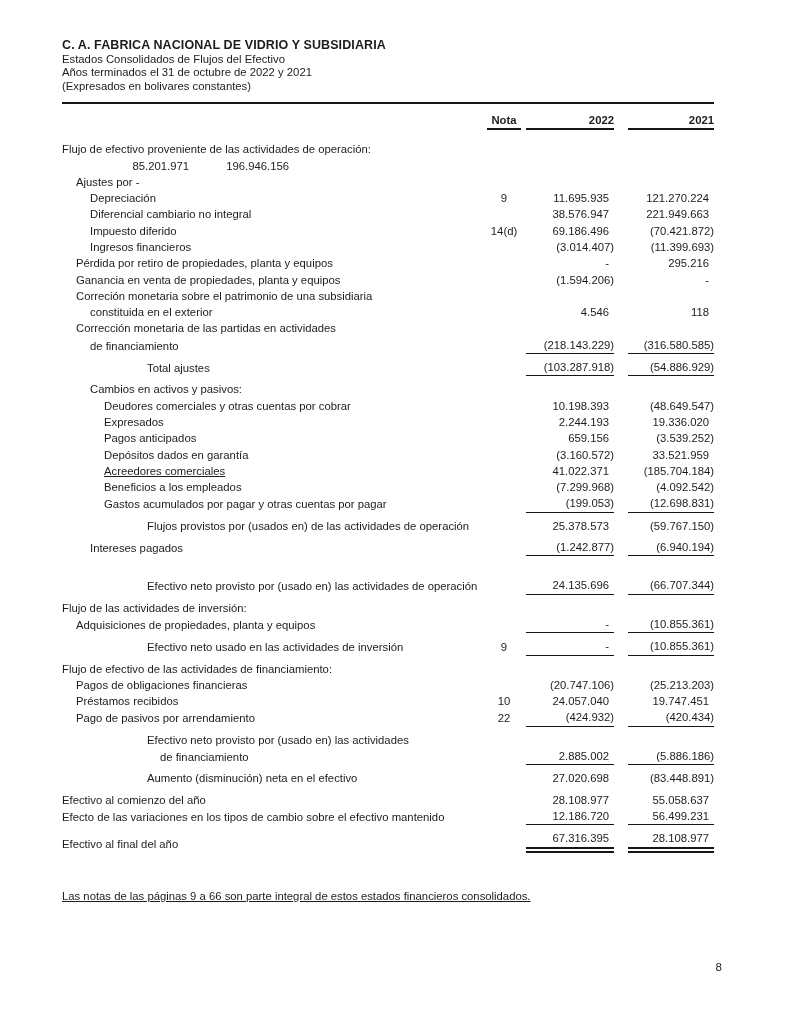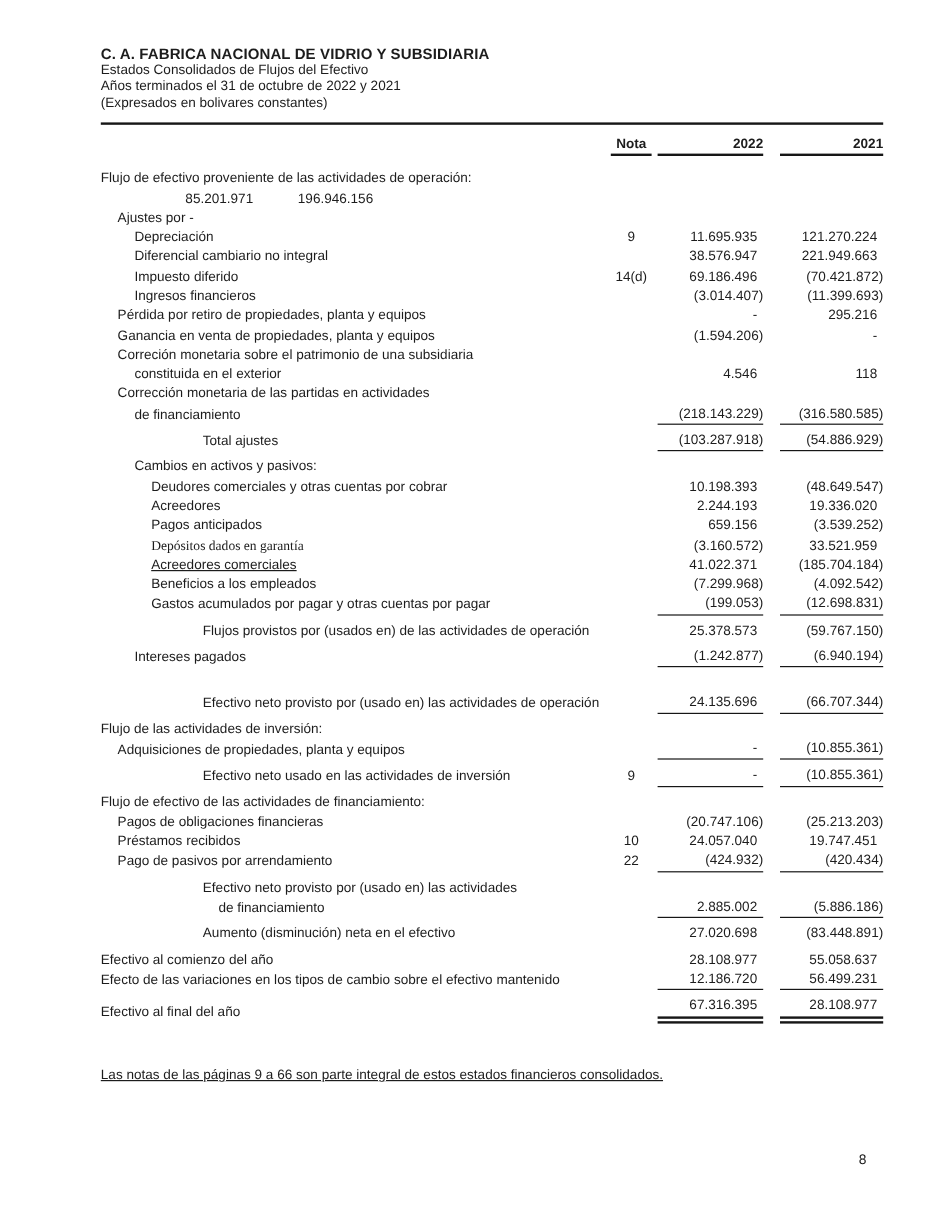--- a/index.html
+++ b/index.html
@@ -6,21 +6,21 @@
   * { margin:0; padding:0; box-sizing:border-box; }
   html,body { background:#ffffff; }
   body {
     width:791px; height:1024px;
     font-family:"Liberation Sans","DejaVu Sans",sans-serif;
     color:#1c1c1c;
     position:relative;
     overflow:hidden;
   }
   .page { position:absolute; inset:0; }
-  .content { position:absolute; left:84px; top:38px; width:652px; }
+  .content { position:absolute; left:62px; top:38px; width:652px; }
 
   
   .doc-header .company { font-size:12.5px; font-weight:bold; letter-spacing:.1px; line-height:15px; }
   .doc-header .sub { font-size:11.3px; line-height:13.4px; }
   .top-rule { border-bottom:2px solid #161616; margin-top:9px; }
 
   
   .row { display:flex; align-items:flex-end; }
   .c-label { flex:1 1 auto; white-space:nowrap; }
   .c-nota  { width:44px; flex:none; text-align:center; }
@@ -171,35 +171,35 @@
           <div class="c-v2 val"></div>
         </div>
         <div class="row">
           <div class="c-label" style="padding-left: 42px;">Deudores comerciales y otras cuentas por cobrar</div>
           <div class="c-nota"></div>
           <div class="c-v1 val pp">10.198.393</div>
           <div class="c-sp"></div>
           <div class="c-v2 val">(48.649.547)</div>
         </div>
         <div class="row">
-          <div class="c-label" style="padding-left: 42px;">Acreedores</div>
+          <div class="c-label" style="padding-left: 42px;">Expresados</div>
           <div class="c-nota"></div>
           <div class="c-v1 val pp">2.244.193</div>
           <div class="c-sp"></div>
           <div class="c-v2 val pp">19.336.020</div>
         </div>
         <div class="row">
           <div class="c-label" style="padding-left: 42px;">Pagos anticipados</div>
           <div class="c-nota"></div>
           <div class="c-v1 val pp">659.156</div>
           <div class="c-sp"></div>
           <div class="c-v2 val">(3.539.252)</div>
         </div>
         <div class="row">
-          <div class="c-label" style="padding-left: 42px; font-family: Liberation Serif, serif;">Depósitos dados en garantía</div>
+          <div class="c-label" style="padding-left: 42px;">Depósitos dados en garantía</div>
           <div class="c-nota"></div>
           <div class="c-v1 val">(3.160.572)</div>
           <div class="c-sp"></div>
           <div class="c-v2 val pp">33.521.959</div>
         </div>
         <div class="row">
           <div class="c-label" style="padding-left: 42px; text-decoration: underline;">Acreedores comerciales</div>
           <div class="c-nota"></div>
           <div class="c-v1 val pp">41.022.371</div>
           <div class="c-sp"></div>

